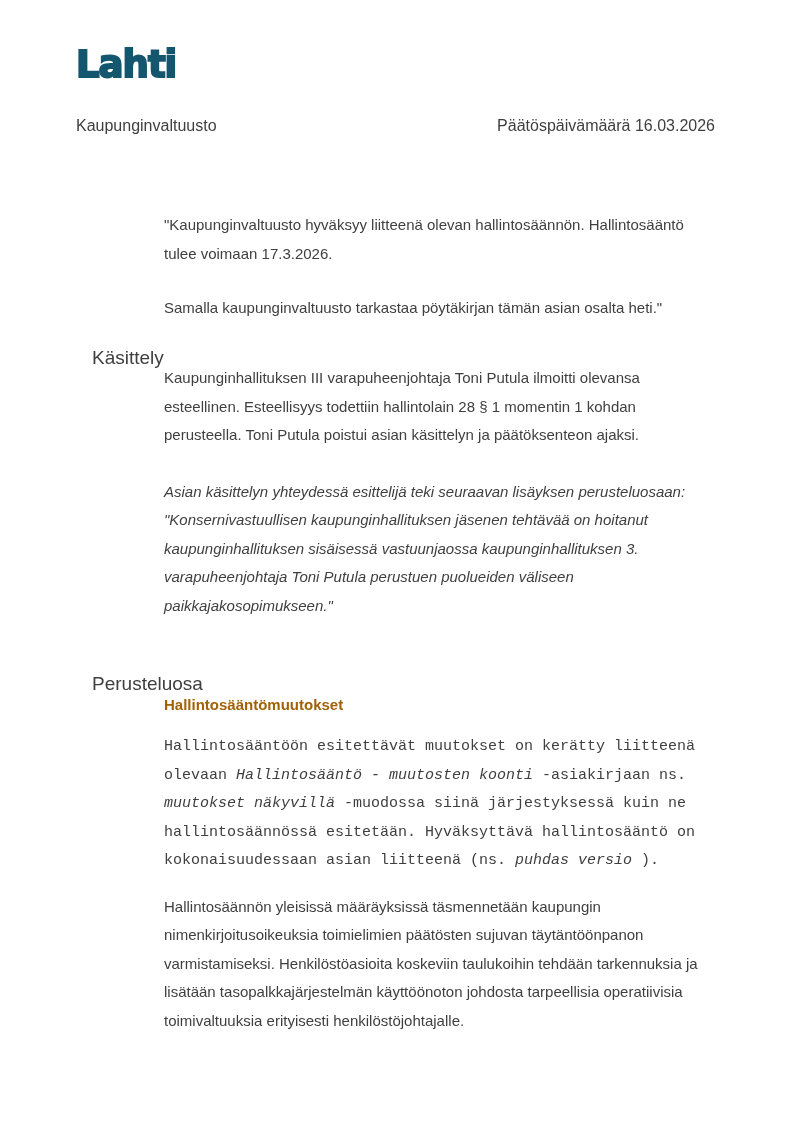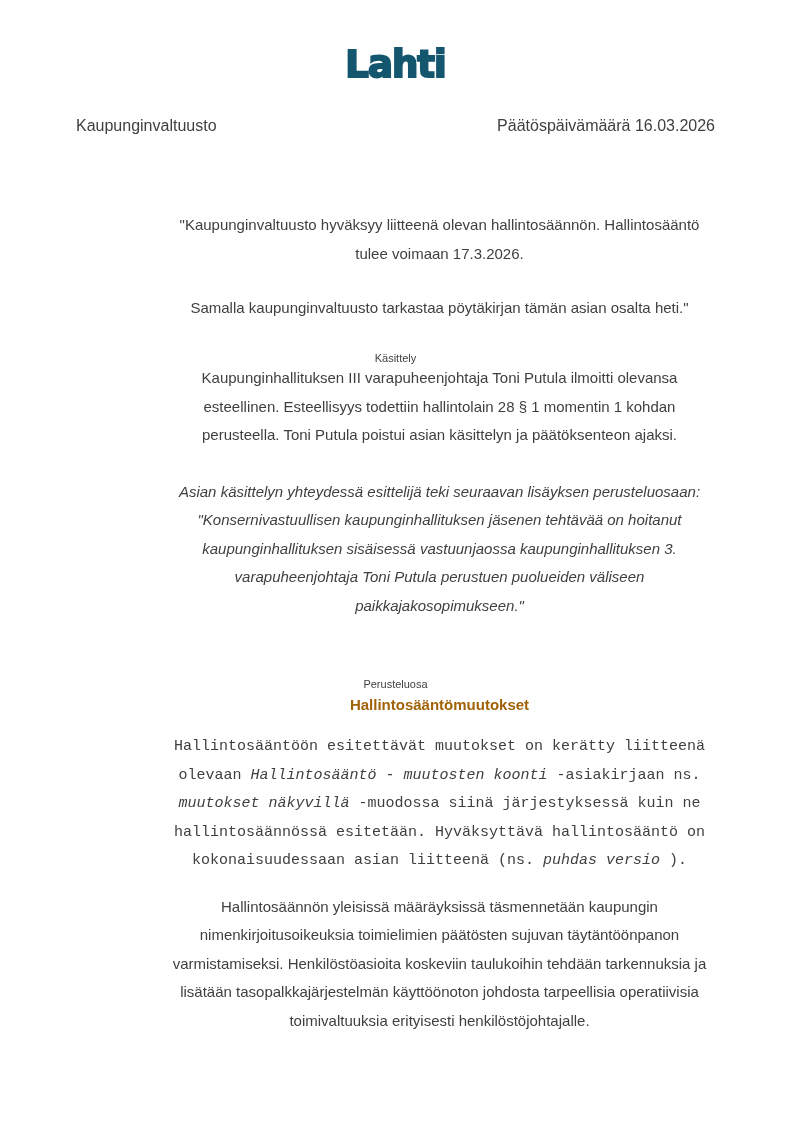--- a/index.html
+++ b/index.html
@@ -6,21 +6,20 @@
   html, body { background: #ffffff; }
   .page {
     position: relative;
     width: 793px;
     height: 1123px;
     background: #ffffff;
     font-family: "Liberation Sans", sans-serif;
     color: #3f3f3f;
     padding: 45px 78px 0 76px;
     overflow: hidden;
-    text-align: center;
   }
   .logo {
     font-family: "DejaVu Sans", sans-serif;
     font-weight: bold;
     font-size: 37px;
     line-height: 40px;
     color: #15566f;
     letter-spacing: -1px;
     -webkit-text-stroke: 2px #15566f;
     height: 42px;
@@ -36,21 +35,22 @@
   .content {
     margin-top: 76px;
     font-size: 15px;
     line-height: 28.5px;
   }
   .indent { margin-left: 88px; max-width: 560px; }
   .para { margin-bottom: 26px; }
   .para-tight { margin-bottom: 17px; font-family: Liberation Mono, monospace; }
   .section-label {
     margin-bottom: -8px;
-    font-size: 11px;
+    font-size: 19px;
+    margin-left: 16px;
   }
   .section-label.gap-top { margin-top: 4px; }
   .subheading {
     font-weight: bold;
     color: #a16207;
     margin-bottom: 14px;
   }
   em { font-style: italic; }
   .mb21 { margin-bottom: 21px; }
   .mb28 { margin-bottom: 28px; }

